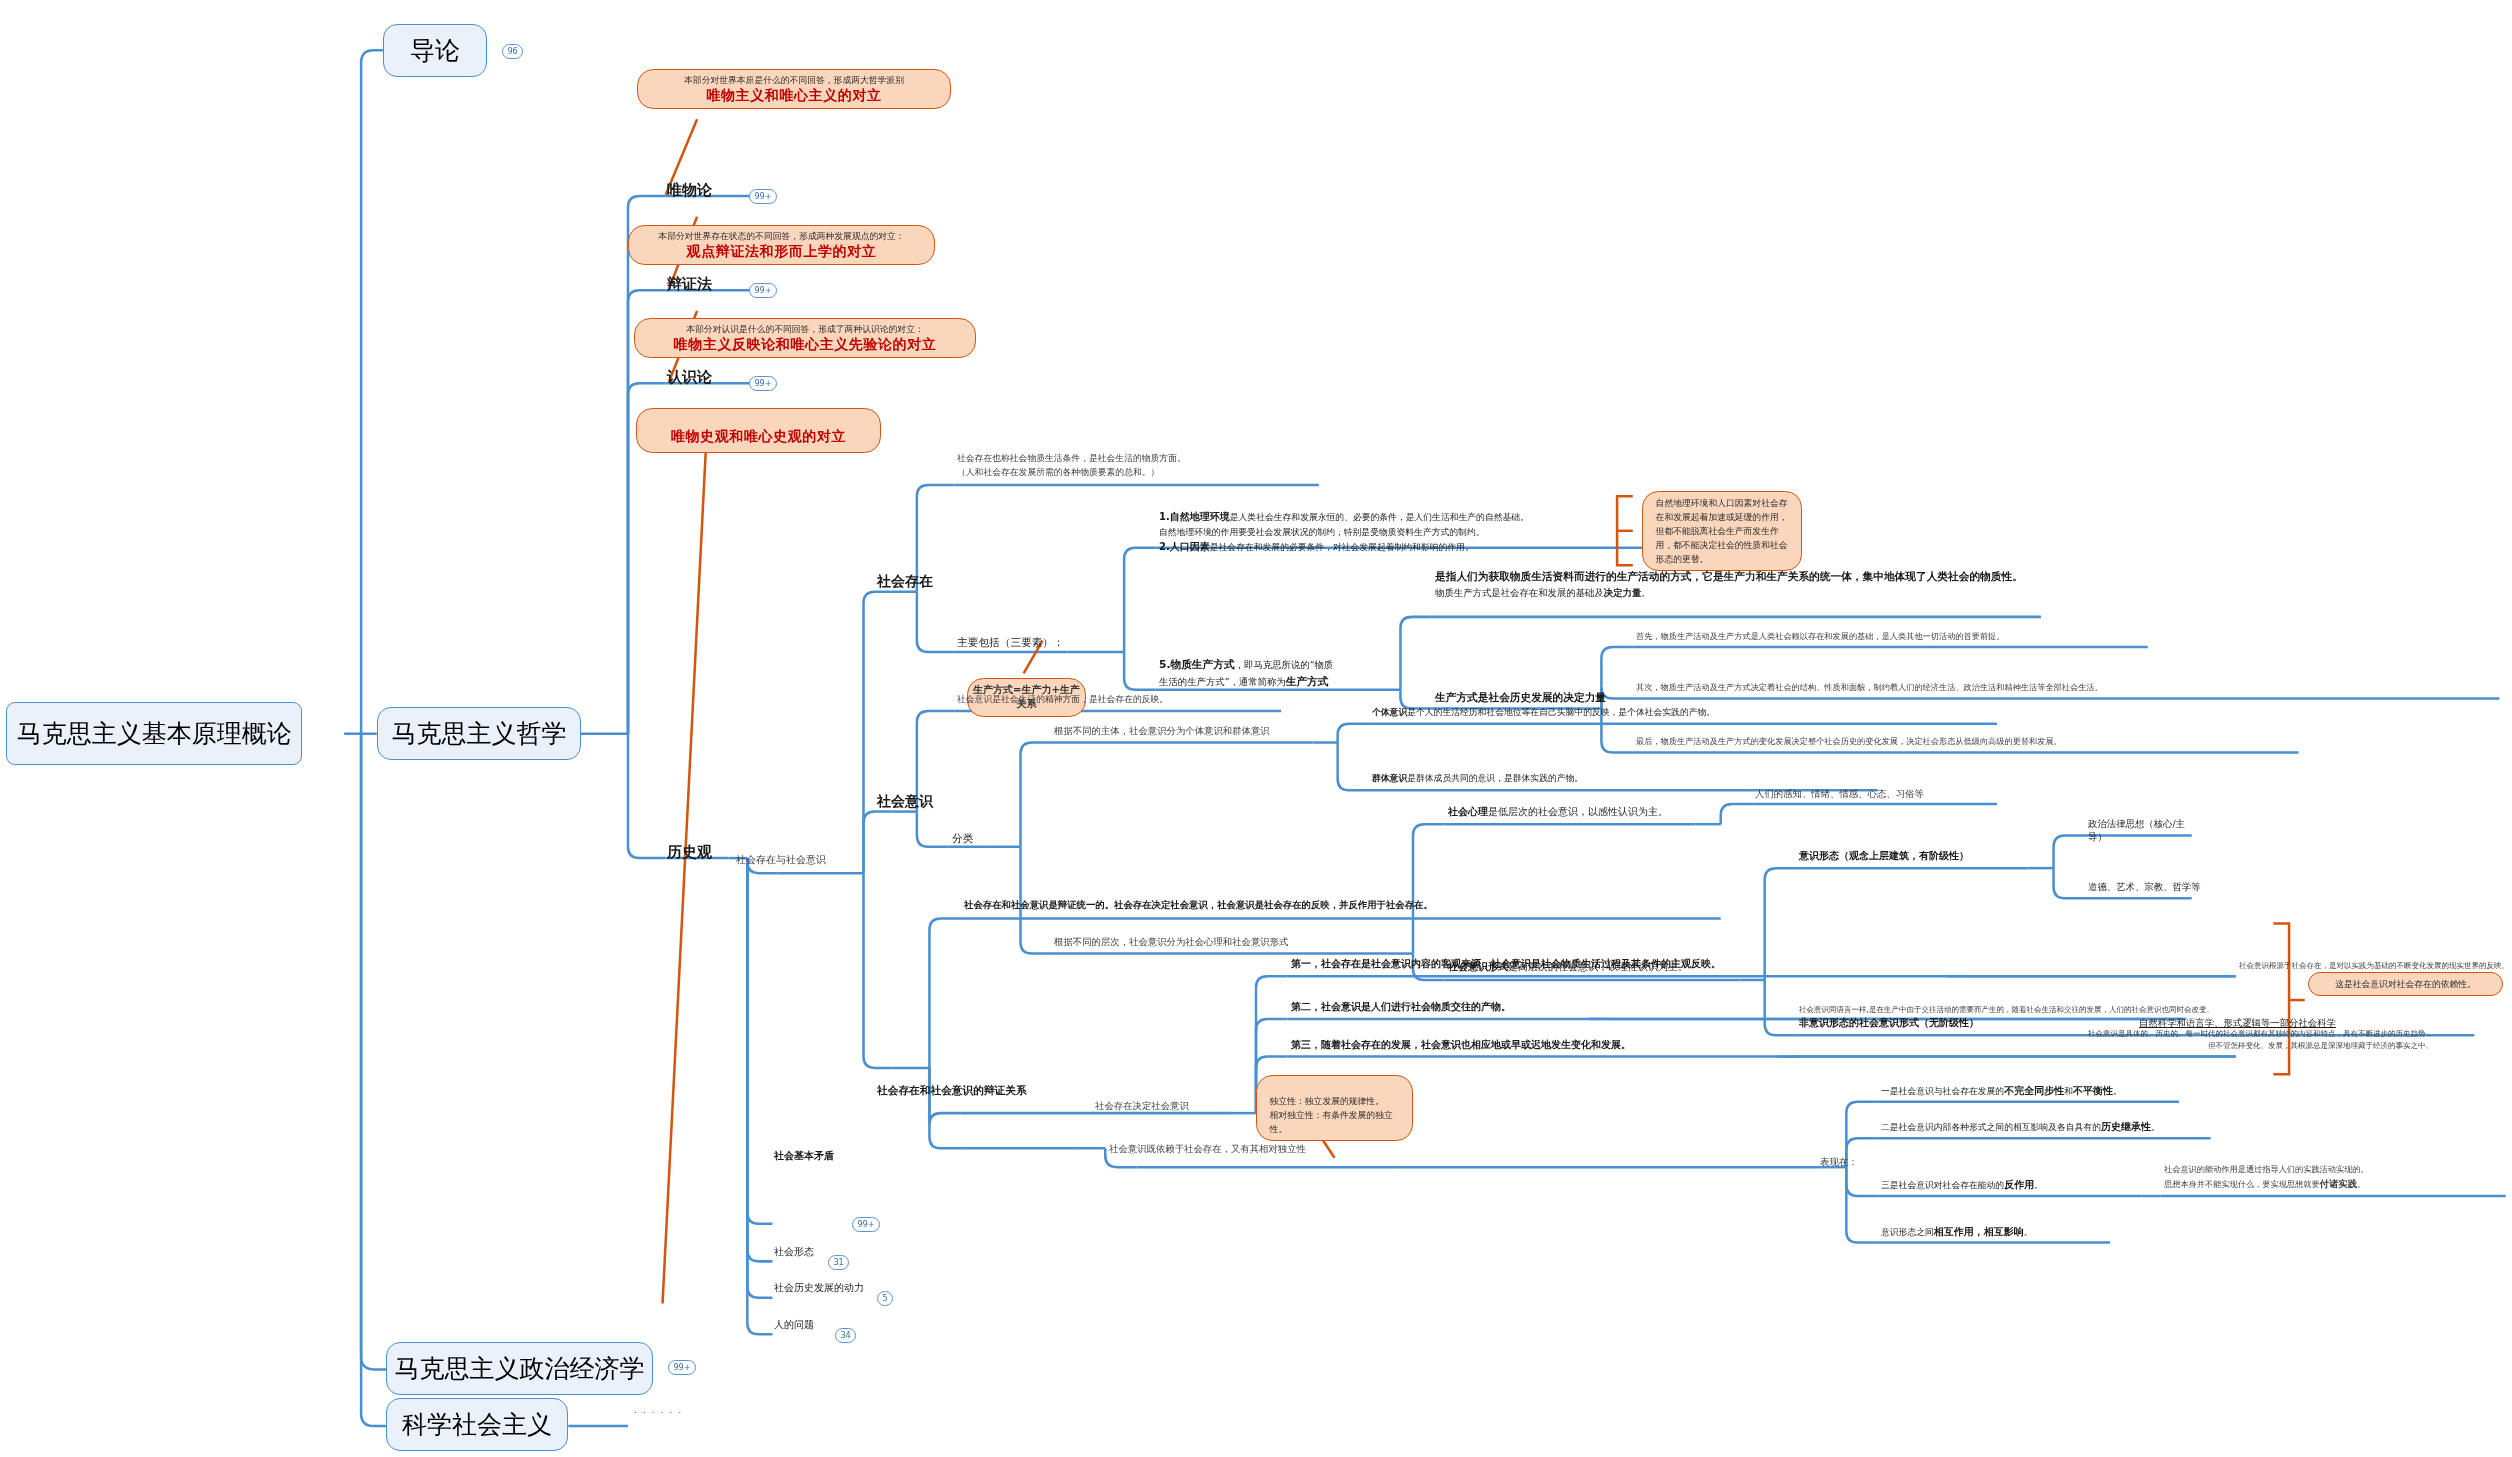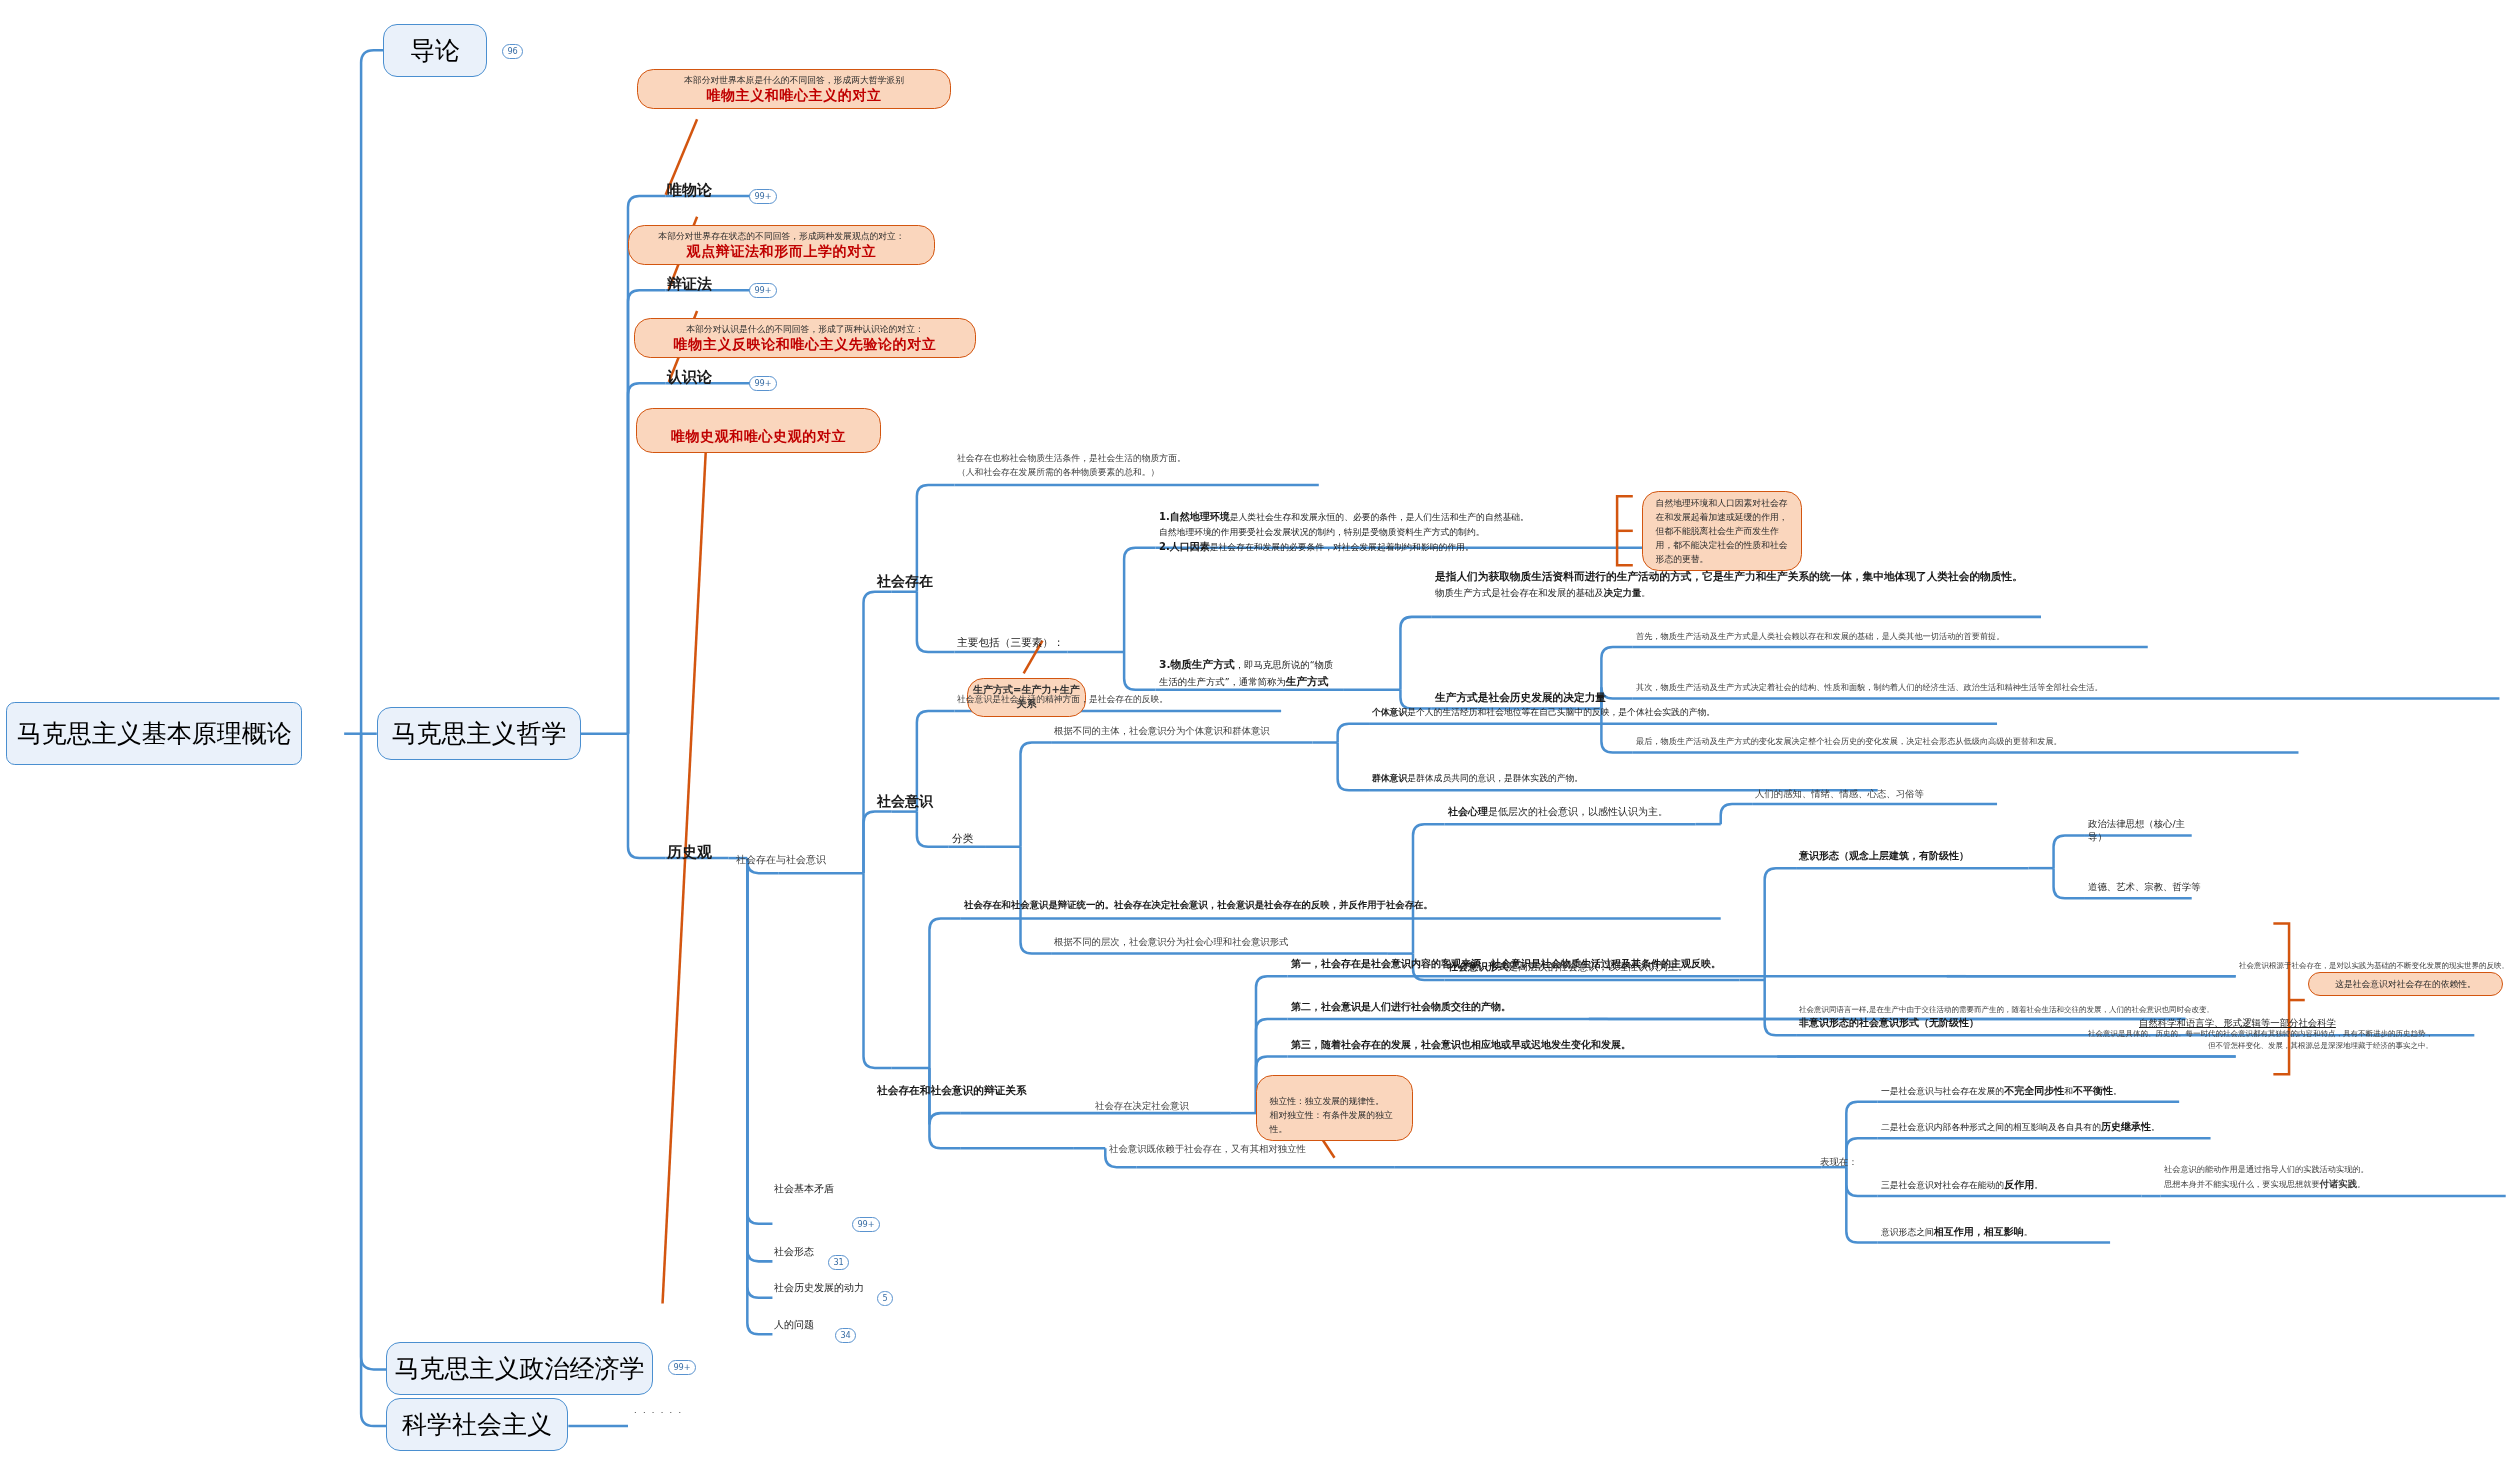--- a/index.html
+++ b/index.html
@@ -311,21 +311,21 @@
 </div>
 
 <div class="node callout" style="left:636px;top:408px;width:245px;padding-top:19px;padding-bottom:6.3px;">
   <div class="hl">唯物史观和唯心史观的对立</div>
 </div>
 
 <div class="node plain t16 gray" style="left:736px;top:853px;">
   <span>社会存在与社会意识</span>
 </div>
 
-<div class="node plain t16" style="left:774px;top:1182px;">
+<div class="node plain t16" style="left:774px;top:1149px;font-weight:bold;">
   <span>社会基本矛盾</span>
 </div>
 <div class="badge" style="left:852px;top:1217px;">99+</div>
 
 <div class="node plain t16" style="left:774px;top:1245px;">
   <span>社会形态</span>
 </div>
 <div class="badge" style="left:828px;top:1255px;">31</div>
 
 <div class="node plain t16" style="left:774px;top:1281px;">
@@ -355,21 +355,21 @@
   <div>
     <span class="t16 b">1.自然地理环境</span><span>是人类社会生存和发展永恒的、必要的条件，是人们生活和生产的自然基础。</span>
   </div>
   <div>自然地理环境的作用要受社会发展状况的制约，特别是受物质资料生产方式的制约。</div>
   <div>
     <span class="t16 b">2.人口因素</span><span>是社会存在和发展的必要条件，对社会发展起着制约和影响的作用。</span>
   </div>
 </div>
 
 <div class="node t15 lh16" style="left:1159px;top:656px;width:182px;">
-  <span class="t17 b">3.物质生产方式</span><span>，即马克思所说的“物质生活的生产方式”，通常简称为</span><span class="t17 b">生产方式</span>
+  <span class="t17 b">5.物质生产方式</span><span>，即马克思所说的“物质生活的生产方式”，通常简称为</span><span class="t17 b">生产方式</span>
 </div>
 
 <div class="node callout mid" style="left:967px;top:678px;width:119px;padding:4.4px 5px;">
   <span>生产方式=生产力+生产关系</span>
 </div>
 
 <div class="node callout small" style="left:1642px;top:491px;width:160px;">
   <span>自然地理环境和人口因素对社会存在和发展起着加速或延缓的作用，但都不能脱离社会生产而发生作用，都不能决定社会的性质和社会形态的更替。</span>
 </div>
 

